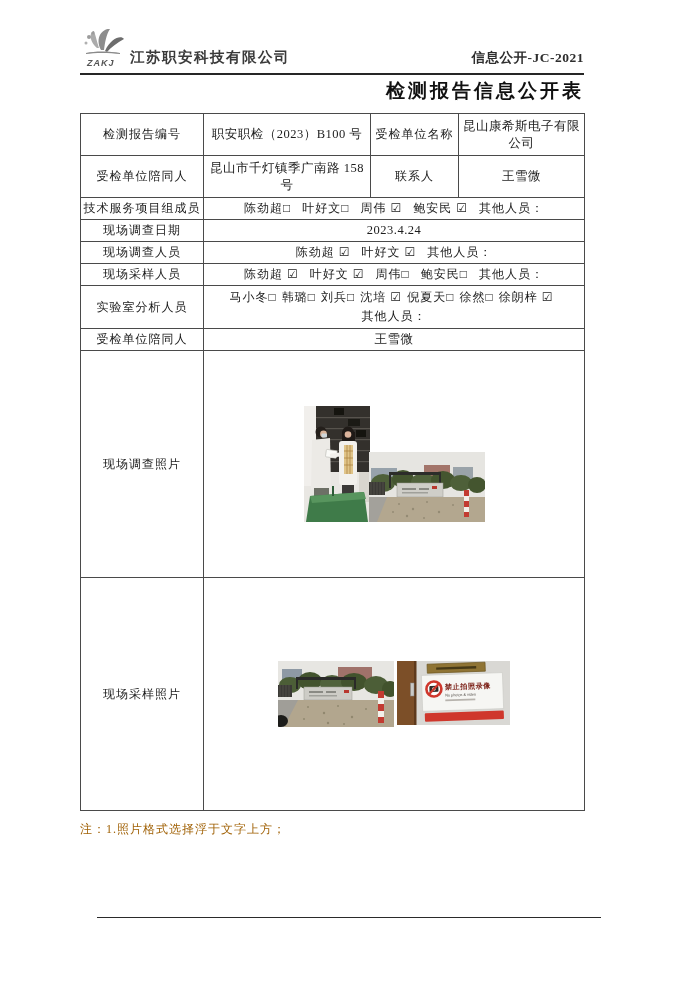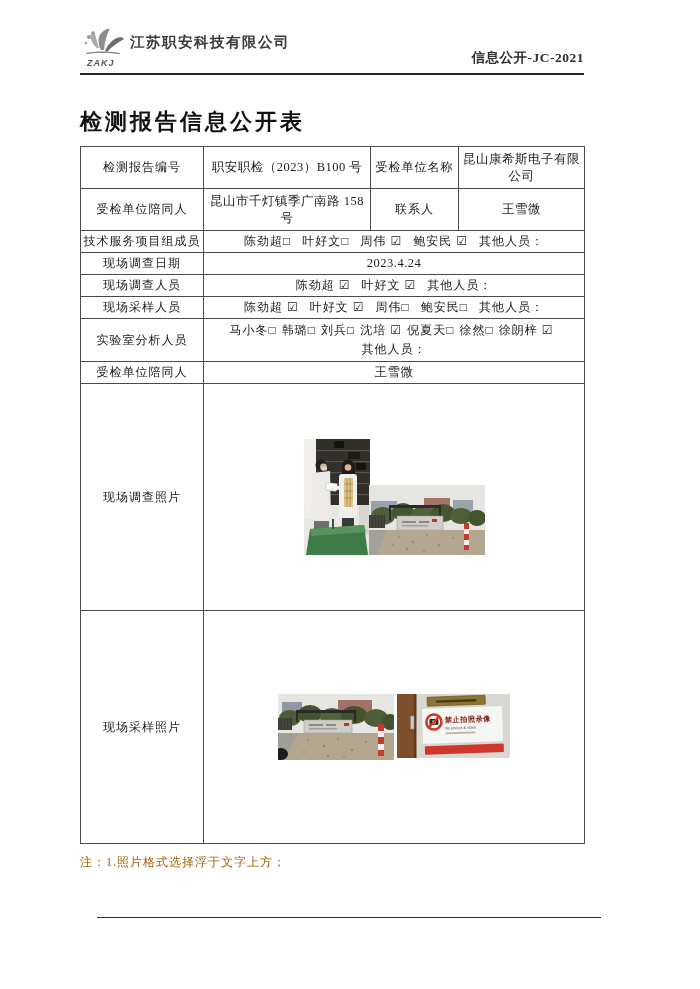--- a/index.html
+++ b/index.html
@@ -3,25 +3,25 @@
 <meta charset="utf-8">
 <style>
   html,body{margin:0;padding:0;background:#ffffff;}
   .page{position:relative;width:700px;height:989px;background:#ffffff;overflow:hidden;
         font-family:"Liberation Serif","DejaVu Serif",serif;color:#1a1a1a;}
   .content{position:absolute;left:80px;top:0;width:504px;}
   
   .hdr{display:flex;justify-content:space-between;align-items:flex-end;margin-top:26px;}
   .hdr-left{display:flex;align-items:flex-end;}
   .logo{width:48px;height:44px;margin-right:2px;}
-  .company{font-size:14.5px;font-weight:600;color:#3a3a3a;letter-spacing:1.5px;margin-bottom:18px;}
+  .company{font-size:14.5px;font-weight:600;color:#3a3a3a;letter-spacing:1.5px;margin-bottom:3px;}
   .doccode{font-size:13.5px;font-weight:600;color:#2e2e2e;margin-bottom:3px;letter-spacing:0.5px;}
   .hdr-rule{border-bottom:2.5px solid #262626;margin-top:3px;}
   
-  .title{margin:32px 0 9px 0;text-align:left;font-size:22px;font-weight:bold;letter-spacing:3px;color:#111;}
+  .title{margin:3px 0 9px 0;text-align:right;font-size:19px;font-weight:bold;letter-spacing:3px;color:#111;}
   
   table.form{width:504px;border-collapse:collapse;table-layout:fixed;font-size:12px;color:#1c1c1c;}
   table.form td{border:1px solid #4a4a4a;padding:1px 2px;text-align:center;vertical-align:middle;
                 overflow:hidden;}
   td.lbl{letter-spacing:1px;}
   td.val,td.cval{font-size:12.5px;letter-spacing:0.5px;}
   td.mcell{text-align:left;padding-left:7px;letter-spacing:1px;line-height:19px;}
   .member{margin-right:11px;white-space:nowrap;}
   .tight .member{margin-right:5px;}
   .others{white-space:nowrap;}

